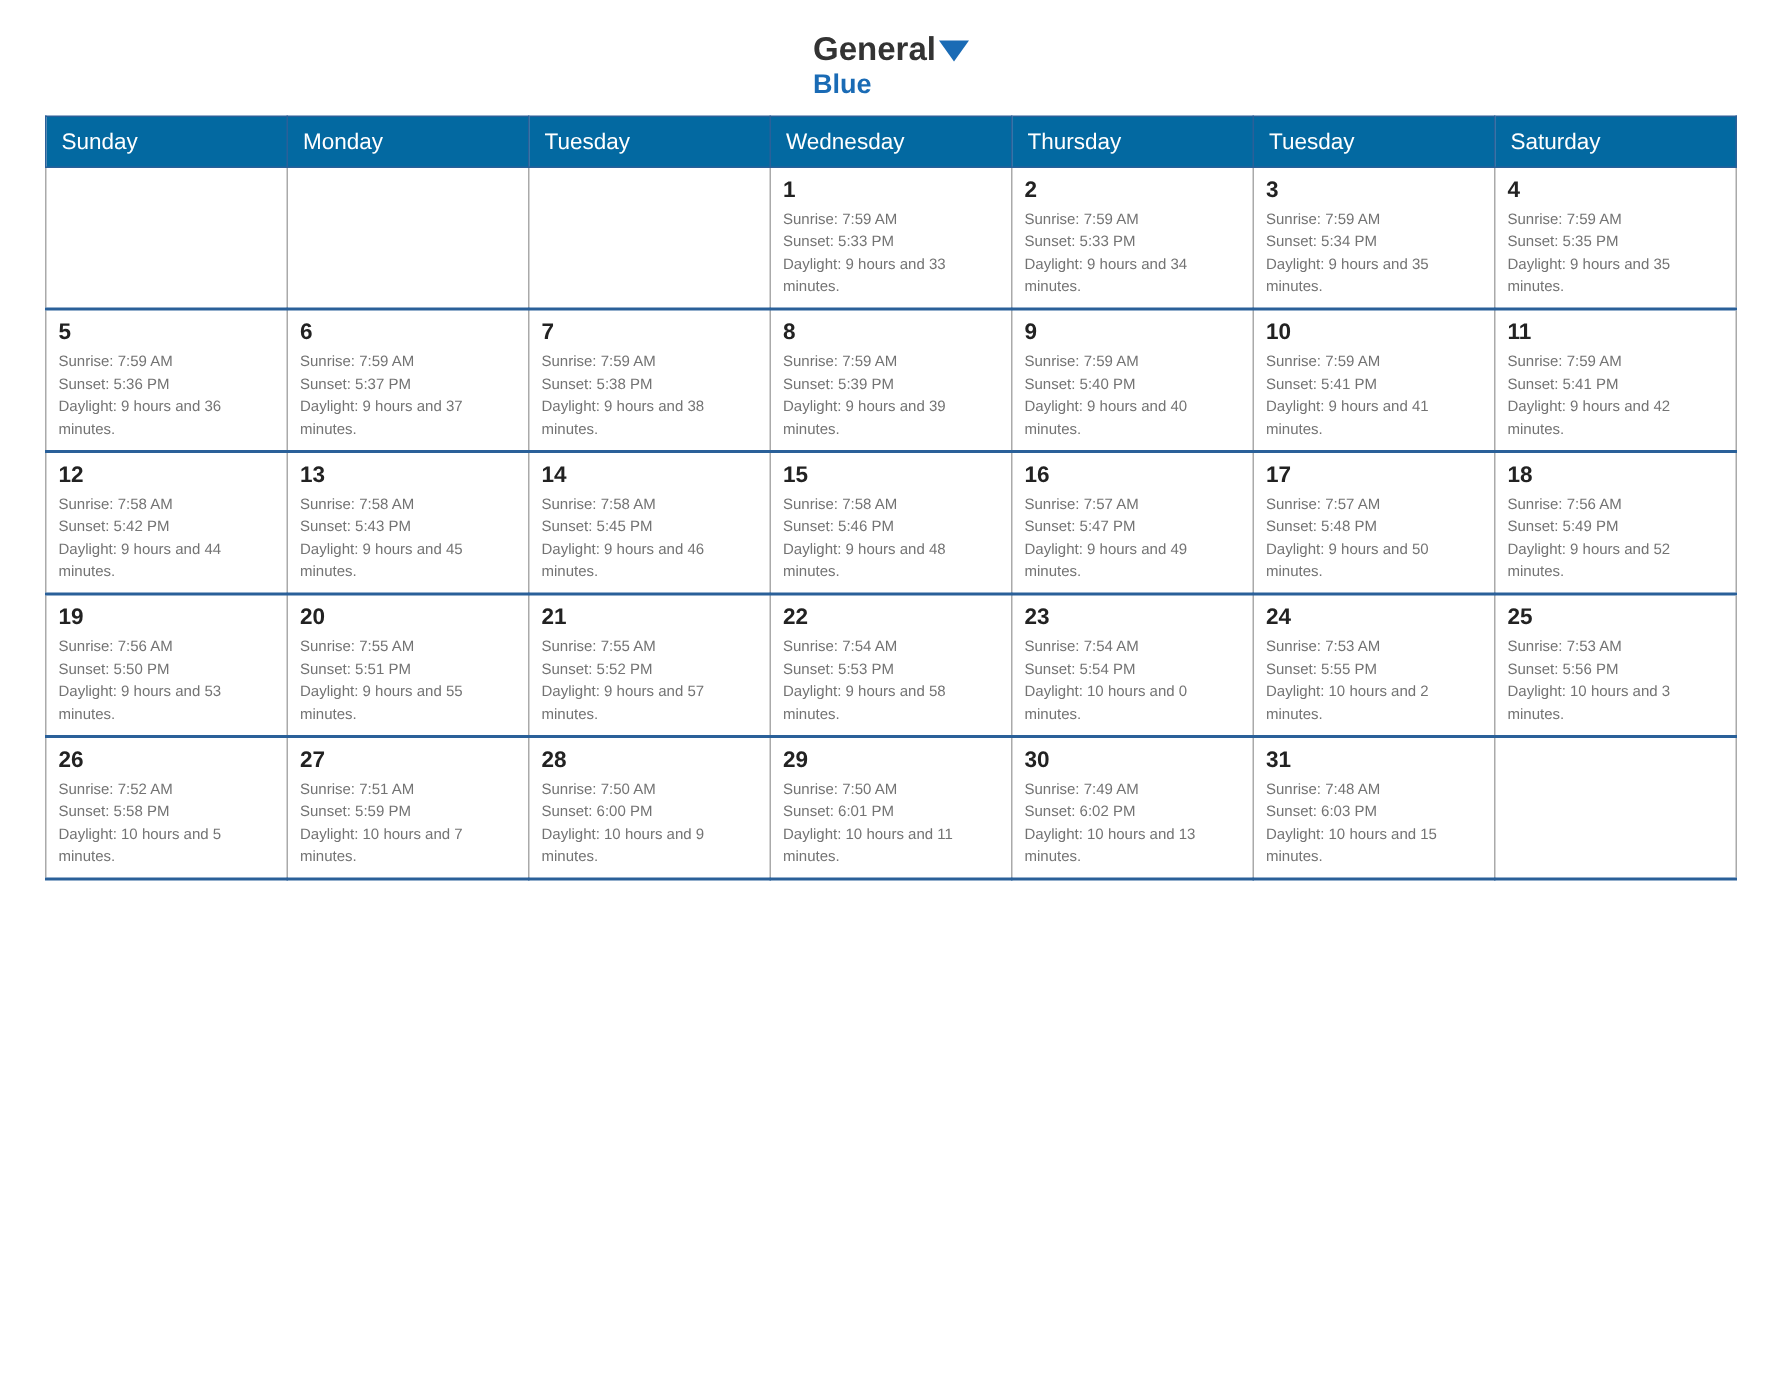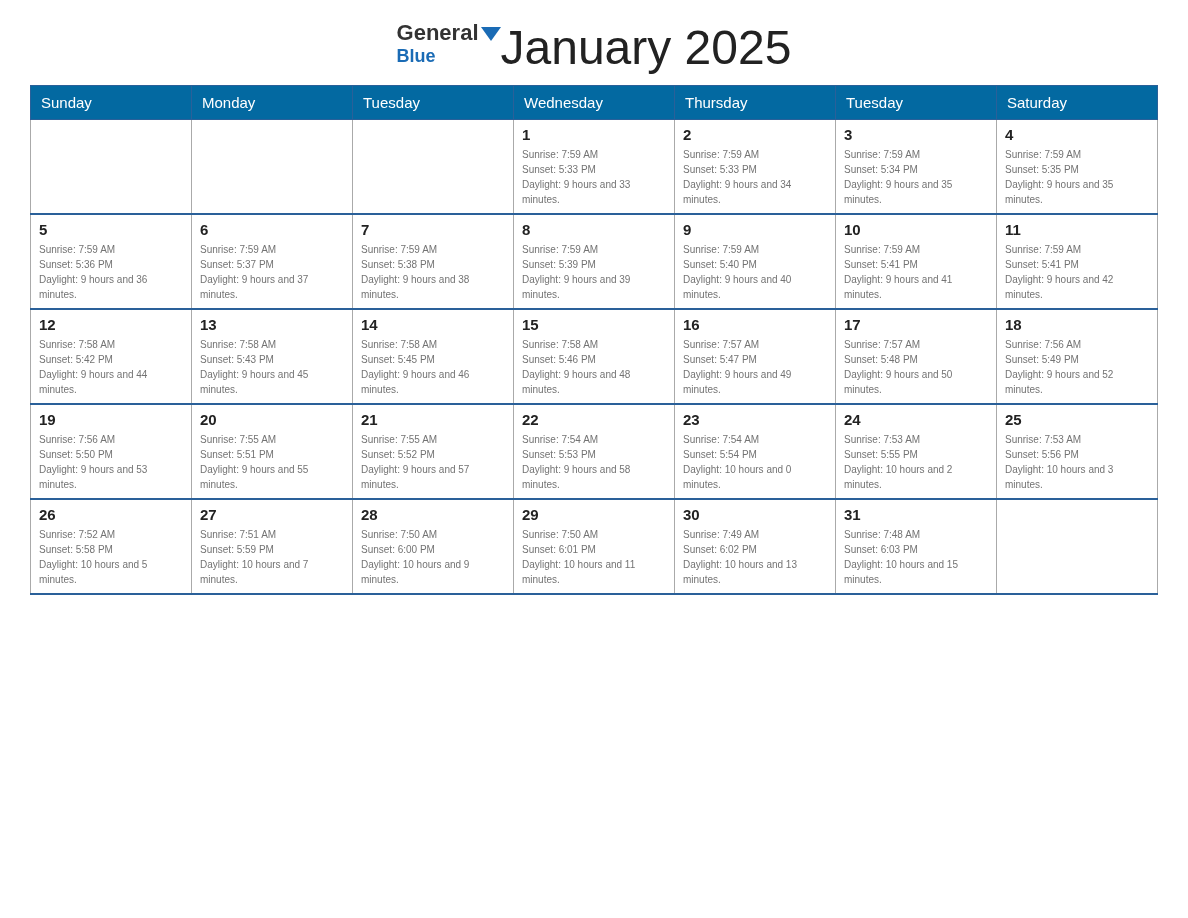--- a/index.html
+++ b/index.html
@@ -102,21 +102,20 @@
 
 <div class="header">
   <div class="logo">
     <div class="logo-general">
       <span>General</span>
         <span class="logo-arrow"></span>
     </div>
     <div class="logo-blue">Blue</div>
   </div>
   <div class="title-section">
-    <div class="month-title">January 2025</div>
   </div>
 </div>
 
 <table>
   <thead>
     <tr id="header-row">
     <th>Sunday</th>
         <th>Monday</th>
         <th>Tuesday</th>
         <th>Wednesday</th>

